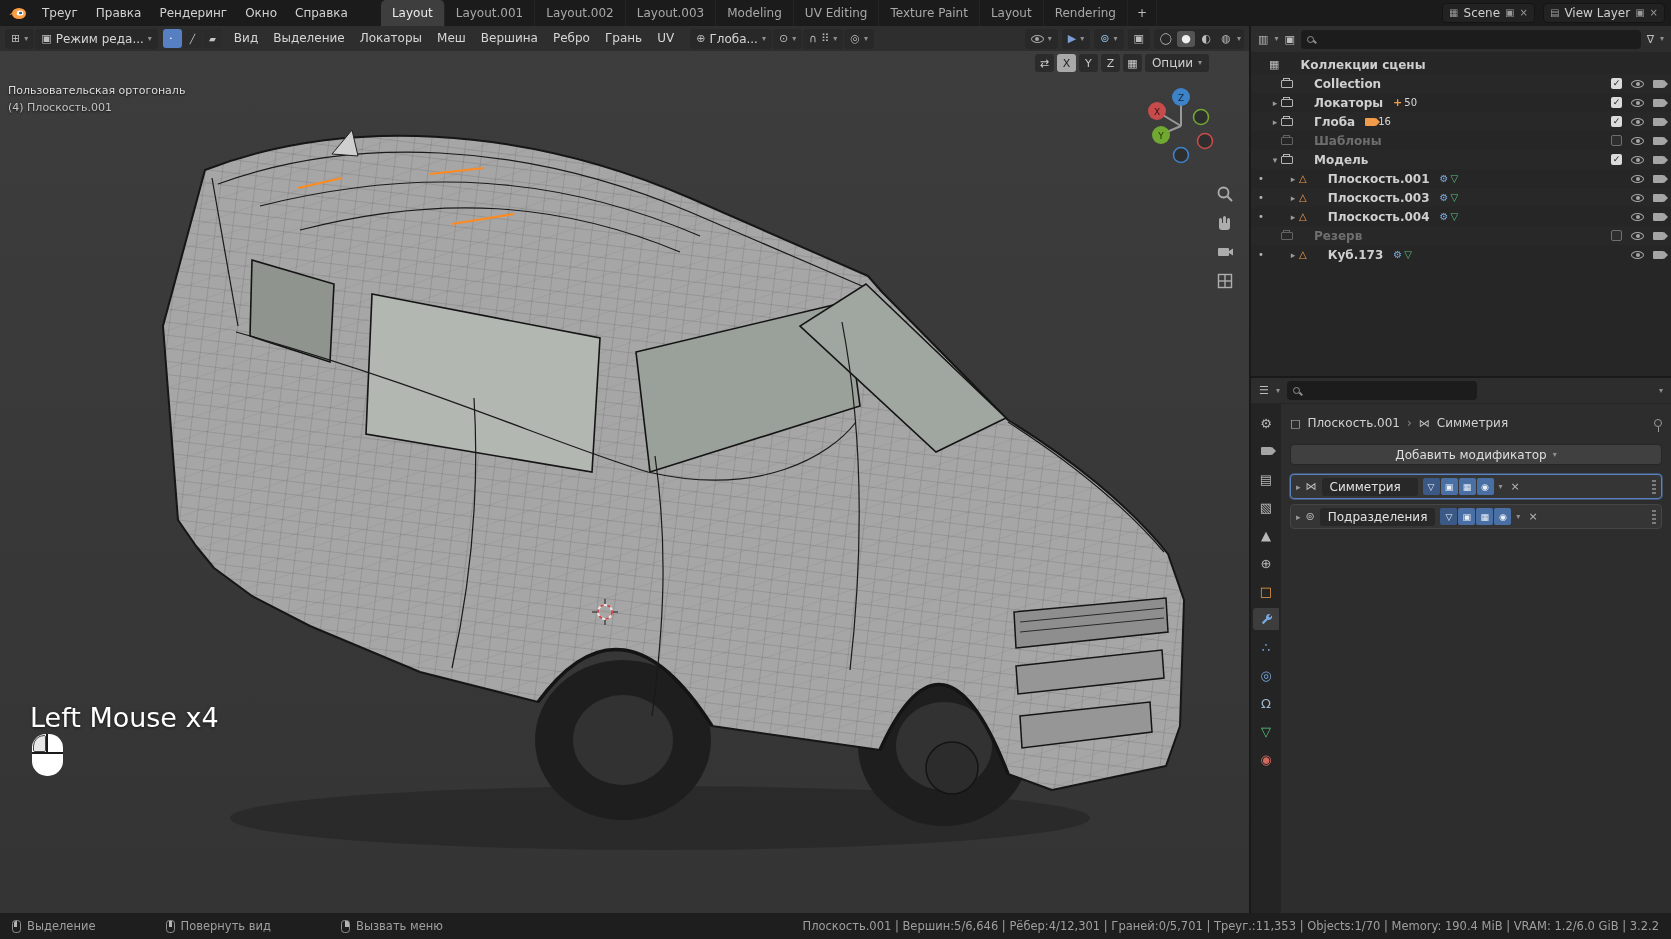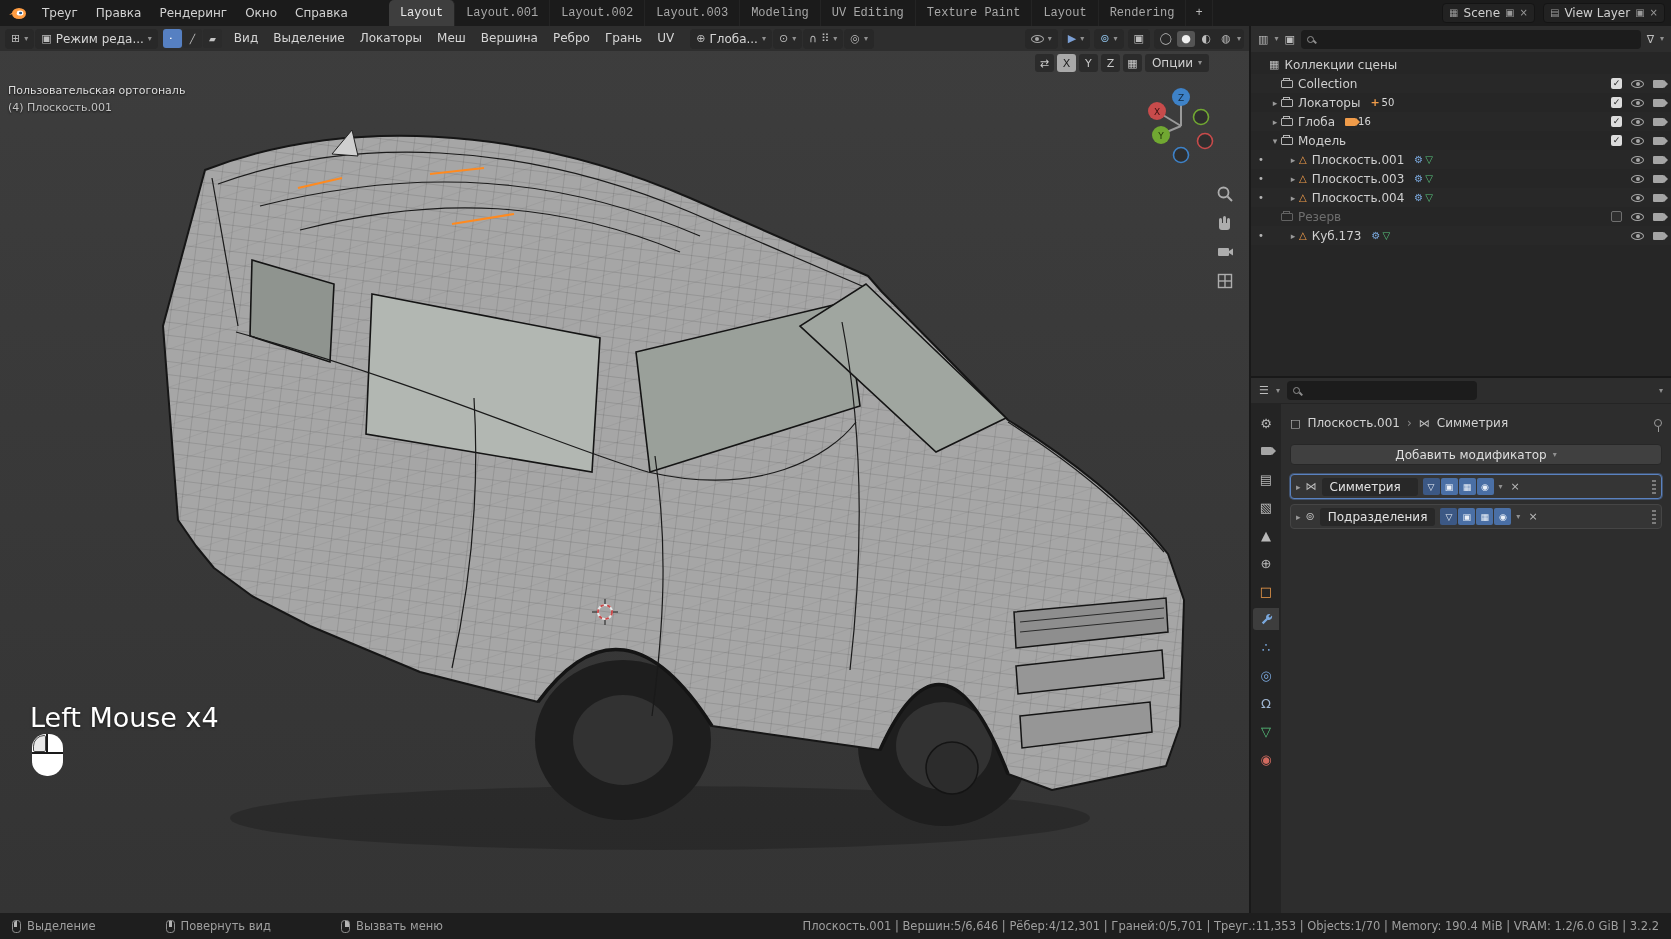--- a/index.html
+++ b/index.html
@@ -8,21 +8,21 @@
     font-family:"DejaVu Sans","Liberation Sans",sans-serif;
     font-size:12px; color:#d6d6d6; background:#2b2b2b;
     -webkit-font-smoothing:antialiased;
   }
   .app { width:1671px; height:939px; display:flex; flex-direction:column; }
 
   
   .topbar { height:26px; background:#1b1b1b; display:flex; align-items:stretch; flex:0 0 26px; }
   .blender-logo { display:flex; align-items:center; padding:0 6px 0 8px; }
   .menu-item { padding:0 9px; display:flex; align-items:center; color:#d2d2d2; cursor:default; }
-  .ws-tabs { display:flex; margin-left:32px; align-items:stretch;font-family:Liberation Mono, monospace; }
+  .ws-tabs { display:flex; margin-left:24px; align-items:stretch; }
   .ws-tab { padding:0 11px; display:flex; align-items:center; color:#a8a8a8; border-right:1px solid #242424; }
   .ws-tab.active { background:#3e3e3e; color:#eaeaea; border-radius:5px 5px 0 0; }
   .ws-tab.add { color:#bdbdbd; padding:0 9px; }
   .topbar-right { margin-left:auto; display:flex; gap:8px; align-items:center; padding-right:6px; }
   .tb-group { display:flex; align-items:center; gap:5px; background:#222222; border:1px solid #141414; border-radius:4px; height:20px; padding:0 6px; color:#cfcfcf; }
   .tb-ic { color:#9a9a9a; font-size:10px; line-height:1; }
 
   
   .main { flex:1; display:flex; min-height:0; }
 
@@ -67,21 +67,21 @@
 
   
   .outliner { height:352px; flex:0 0 352px; display:flex; flex-direction:column; background:#262626; border-bottom:2px solid #191919; }
   .out-header { height:26px; flex:0 0 26px; background:#2d2d2d; display:flex; align-items:center; gap:6px; padding:0 7px; }
   .search-box { flex:1; height:19px; background:#1c1c1c; border-radius:4px; display:flex; align-items:center; gap:5px; padding:0 6px; color:#8f8f8f; }
   .out-body { flex:1; padding-top:3px; font-size:12px; color:#cfcfcf; overflow:hidden; }
   .row { height:19px; display:flex; align-items:center; padding-right:7px; position:relative; }
   .row:nth-child(even) { background:#282828; }
   .row.muted .lbl, .row.muted .tree-ic { opacity:.42; }
   .row .arrow { width:12px; text-align:center; color:#9a9a9a; font-size:9px; flex:0 0 12px; }
-  .row .lbl { margin-left:5px; white-space:nowrap; }
+  .row .lbl { margin-left:21px; white-space:nowrap;font-weight:bold; }
   .row .rights { margin-left:auto; display:flex; gap:9px; align-items:center; }
   .row .dot { position:absolute; left:7px; color:#b5b5b5; font-size:10px; }
   .ind1 { padding-left:18px; } .ind2 { padding-left:36px; }
   .badge { display:flex; align-items:center; gap:2px; margin-left:10px; font-size:10px; color:#d8d8d8; }
   .mesh-ic { color:#f09c4a; font-size:10px; }
   .mod-ic { color:#7aa8dd; font-size:10px; }
   .data-ic { color:#58c77e; font-size:10px; }
   .plus-ic { color:#f09c4a; font-weight:bold; font-size:11px; }
 
   
@@ -455,20 +455,30 @@
                 <span class="i-cam orange"></span>
                 <span>16</span>
               </span>
             <span class="rights">
               <span class="i-check">✓</span>
               <span class="i-eye"></span>
               <span class="i-cam"></span>
             </span>
           </div>
 
+          <div class="row ind1 muted">
+            <span class="arrow"></span>
+              <span class="i-coll tree-ic"></span>
+            <span class="lbl">Шаблоны</span>
+            <span class="rights">
+              <span class="i-check empty"></span>
+              <span class="i-eye"></span>
+              <span class="i-cam"></span>
+            </span>
+          </div>
 
           <div class="row ind1">
             <span class="arrow">▾</span>
               <span class="i-coll"></span>
             <span class="lbl">Модель</span>
             <span class="rights">
               <span class="i-check">✓</span>
               <span class="i-eye"></span>
               <span class="i-cam"></span>
             </span>

